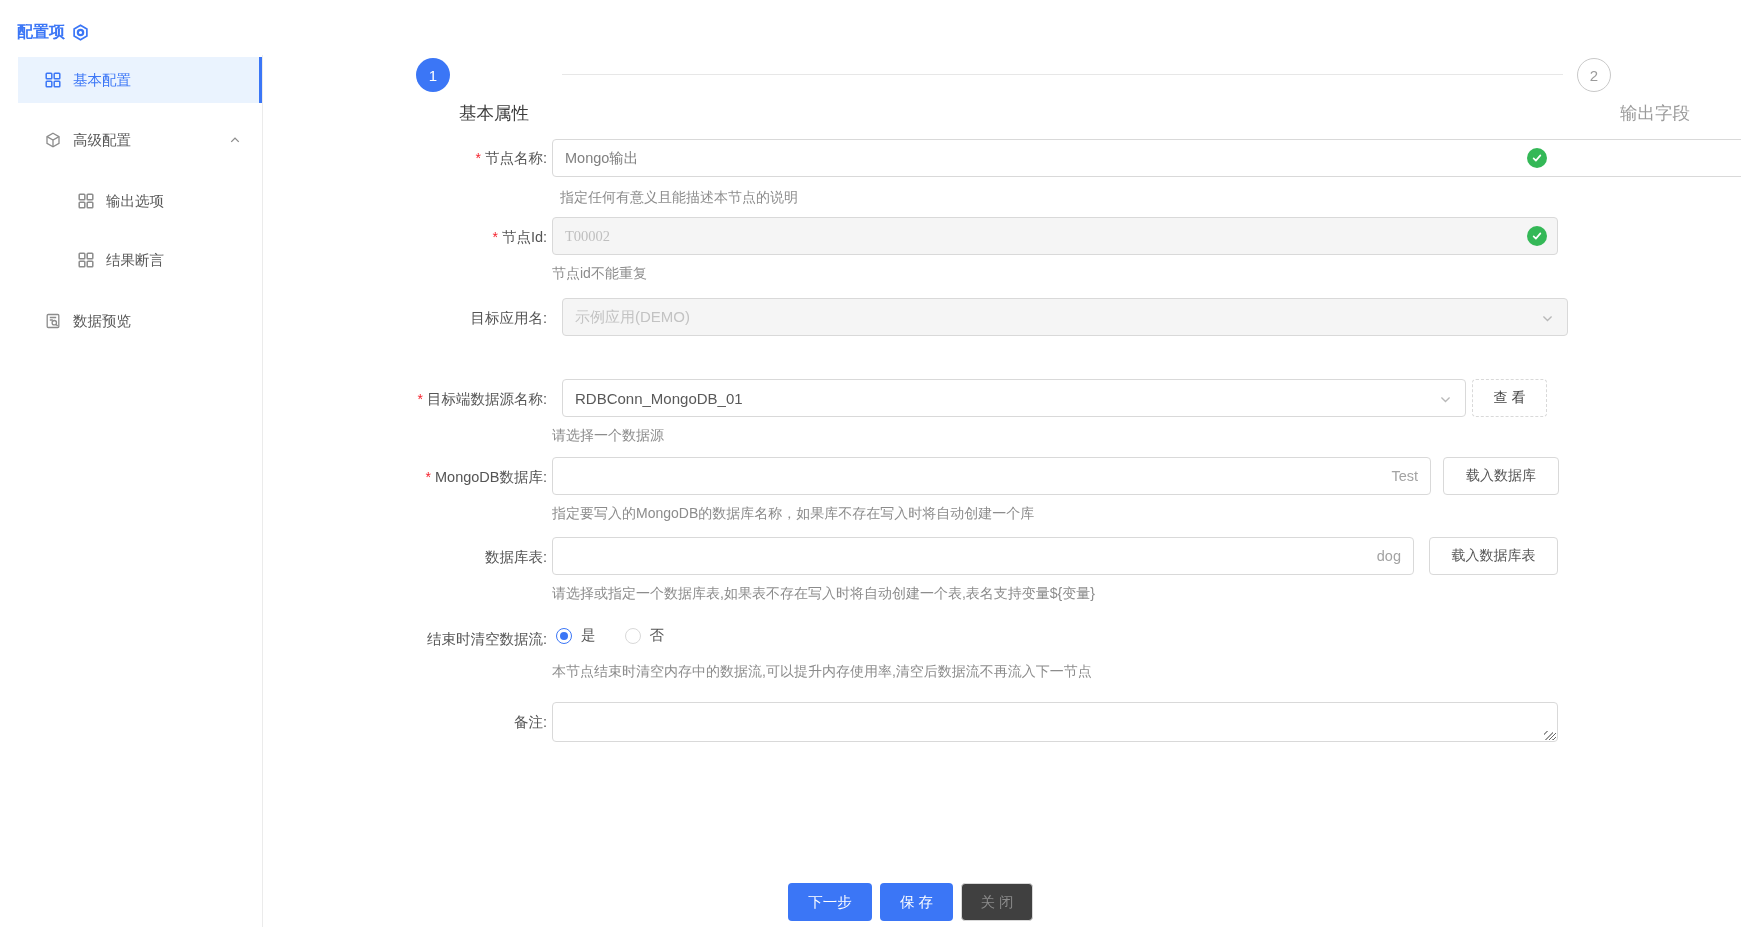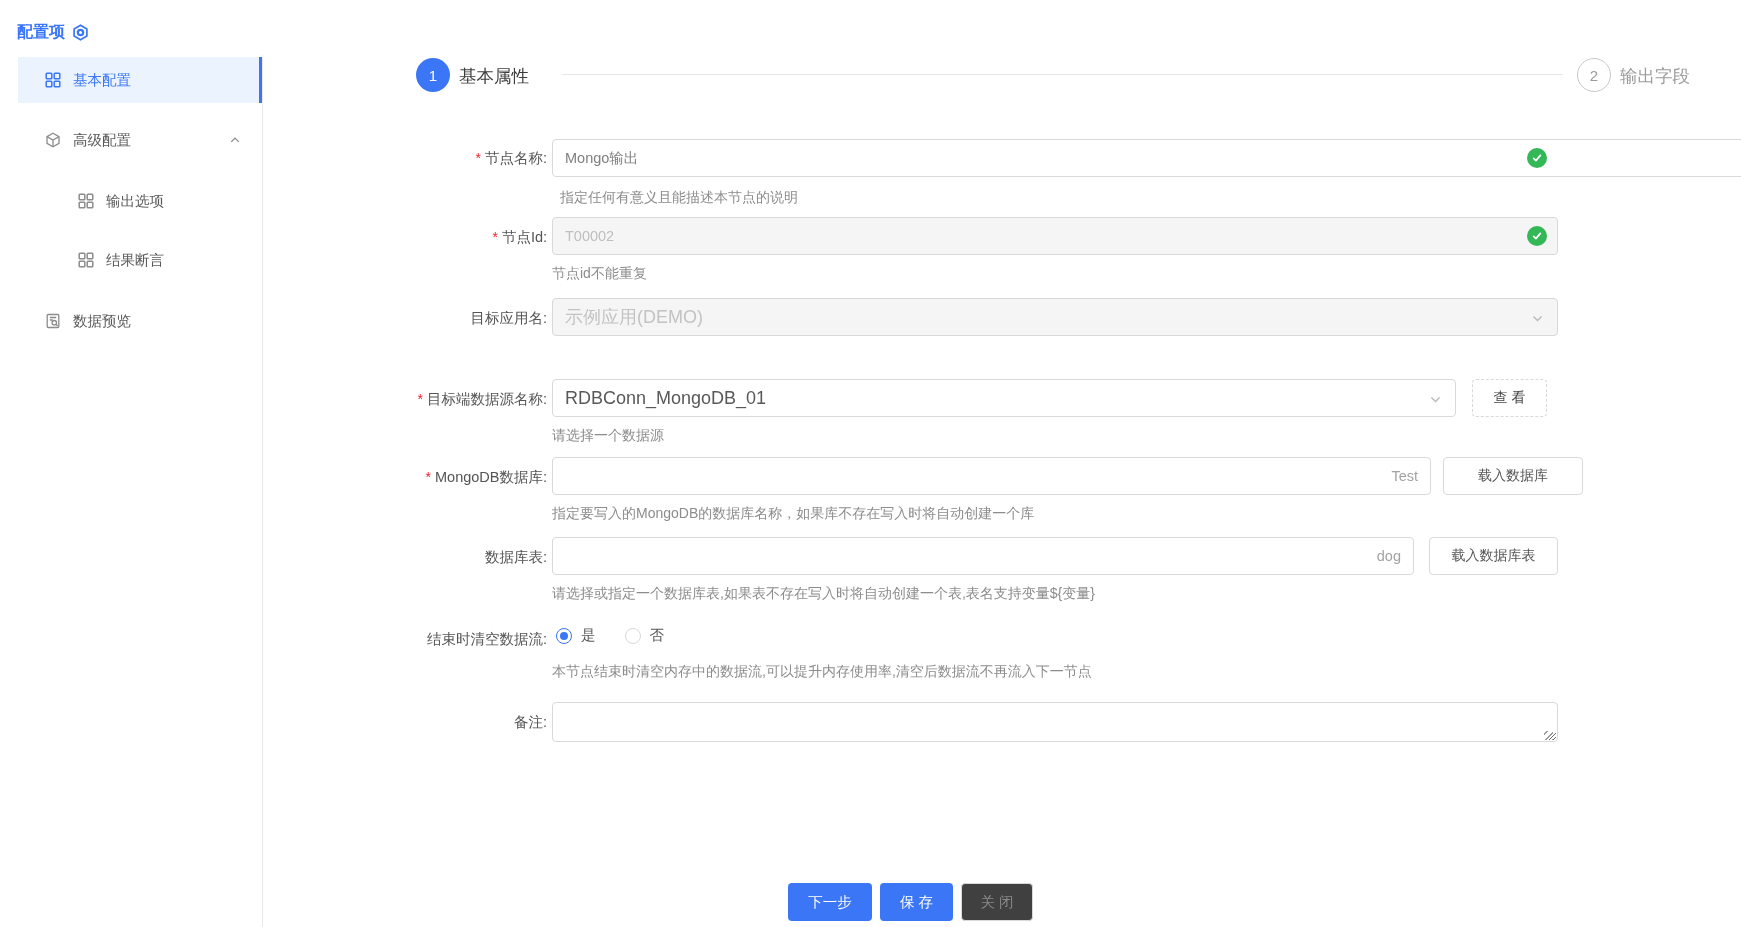--- a/index.html
+++ b/index.html
@@ -19,37 +19,37 @@
   .menu-item.selected .mi-icon { color:#3b76f6; }
   .menu-item.selected::after { content:""; position:absolute; right:0; top:0; width:4px; height:100%; background:#3b76f6; }
   .mi-chevron { position:absolute; right:22px; width:12px; height:12px; color:#8c8c8c; }
   .v-divider { left:262px; top:55px; width:1px; height:872px; background:#ebebeb; }
 
   
   .step-circle { width:34px; height:34px; border-radius:50%; display:flex;
     align-items:center; justify-content:center; font-size:15px; }
   .step-circle.active { background:#3b76f6; color:#fff; }
   .step-circle.pending { background:#fff; border:1px solid #c9c9c9; color:#9b9b9b; }
-  .step-label { font-size:17.5px; }
+  .step-label { font-size:17.5px;margin-top:37px; }
   .step-label.active { color:#3c3c3c; }
   .step-label.pending { color:#9b9b9b; }
   .step-line { height:1px; background:#e7e7e7; }
 
   
   .flabel { left:300px; width:247px; text-align:right; font-size:14.5px;
     color:#555; line-height:20px; white-space:nowrap; }
   .req::before { content:"*"; color:#f5222d; margin-right:4px; font-size:14px; }
   .inp { height:38px; border:1px solid #d9d9d9; border-radius:4px; background:#fff;
     font-size:14.5px; padding:0 12px; width:100%;
     font-family:"Liberation Sans", sans-serif; outline:none; }
   .inp.gray-val { color:#808080; }
   .inp.light-val { color:#a3a3a3;text-align:right; }
-  .inp:disabled, .inp.disabled { background:#f5f5f5; color:#bfbfbf; }
+  .inp:disabled, .inp.disabled { background:#f5f5f5; color:#bfbfbf;font-family:Liberation Serif, serif; }
   .selbox { height:38px; border:1px solid #d9d9d9; border-radius:4px; background:#fff;
-    display:flex; align-items:center; padding:0 34px 0 12px; font-size:18px; color:#595959; cursor:pointer; }
+    display:flex; align-items:center; padding:0 34px 0 12px; font-size:15px; color:#595959; cursor:pointer;margin-left:10px; }
   .selbox.disabled { background:#f5f5f5; color:#c3c3c3; cursor:default; }
   .selbox .sel-chevron { position:absolute; right:13px; top:13px; width:13px; height:13px; color:#b8b8b8; }
   .selbox .sel-text { overflow:hidden; white-space:nowrap; }
   .helper { font-size:14px; color:#8c8c8c; white-space:nowrap; }
   .check-badge { width:20px; height:20px; border-radius:50%; background:#34b857;
     display:flex; align-items:center; justify-content:center; }
   .side-btn { height:38px; border:1px solid #d9d9d9; border-radius:4px; background:#fff;
     color:#555; font-size:14px; display:flex; align-items:center; justify-content:center; cursor:pointer;
     font-family:"Liberation Sans", sans-serif; }
   .side-btn.dashed { border-style:dashed; color:#444; }
@@ -202,21 +202,21 @@
     </svg>
   </span>
 </div>
 <button class="abs side-btn dashed" style="left:1472px; top:379px; width:75px">查 看</button>
 <div class="abs helper" style="left:552px; top:427px">请选择一个数据源</div>
 
 <div class="abs flabel" style="top:467px"><span class="req">MongoDB数据库:</span></div>
 <div class="abs" style="left:552px; top:457px; width:879px">
   <input class="inp light-val" value="Test" style="">
 </div>
-<button class="abs side-btn" style="left:1443px; top:457px; width:140px">载入数据库</button>
+<button class="abs side-btn" style="left:1443px; top:457px; width:116px">载入数据库</button>
 <div class="abs helper" style="left:552px; top:505px">指定要写入的MongoDB的数据库名称，如果库不存在写入时将自动创建一个库</div>
 
 <div class="abs flabel" style="top:547px">数据库表:</div>
 <div class="abs" style="left:552px; top:537px; width:862px">
   <input class="inp light-val" value="dog" style="">
 </div>
 <button class="abs side-btn" style="left:1429px; top:537px; width:129px">载入数据库表</button>
 <div class="abs helper" style="left:552px; top:585px">请选择或指定一个数据库表,如果表不存在写入时将自动创建一个表,表名支持变量${变量}</div>
 
 <div class="abs flabel" style="top:629px">结束时清空数据流:</div>

